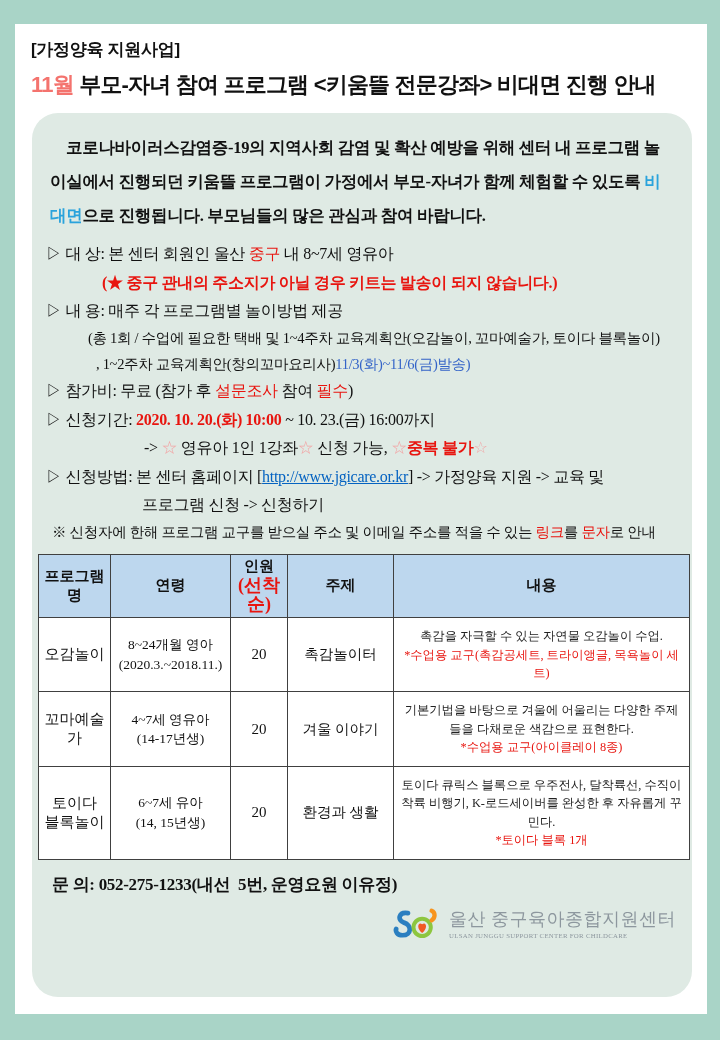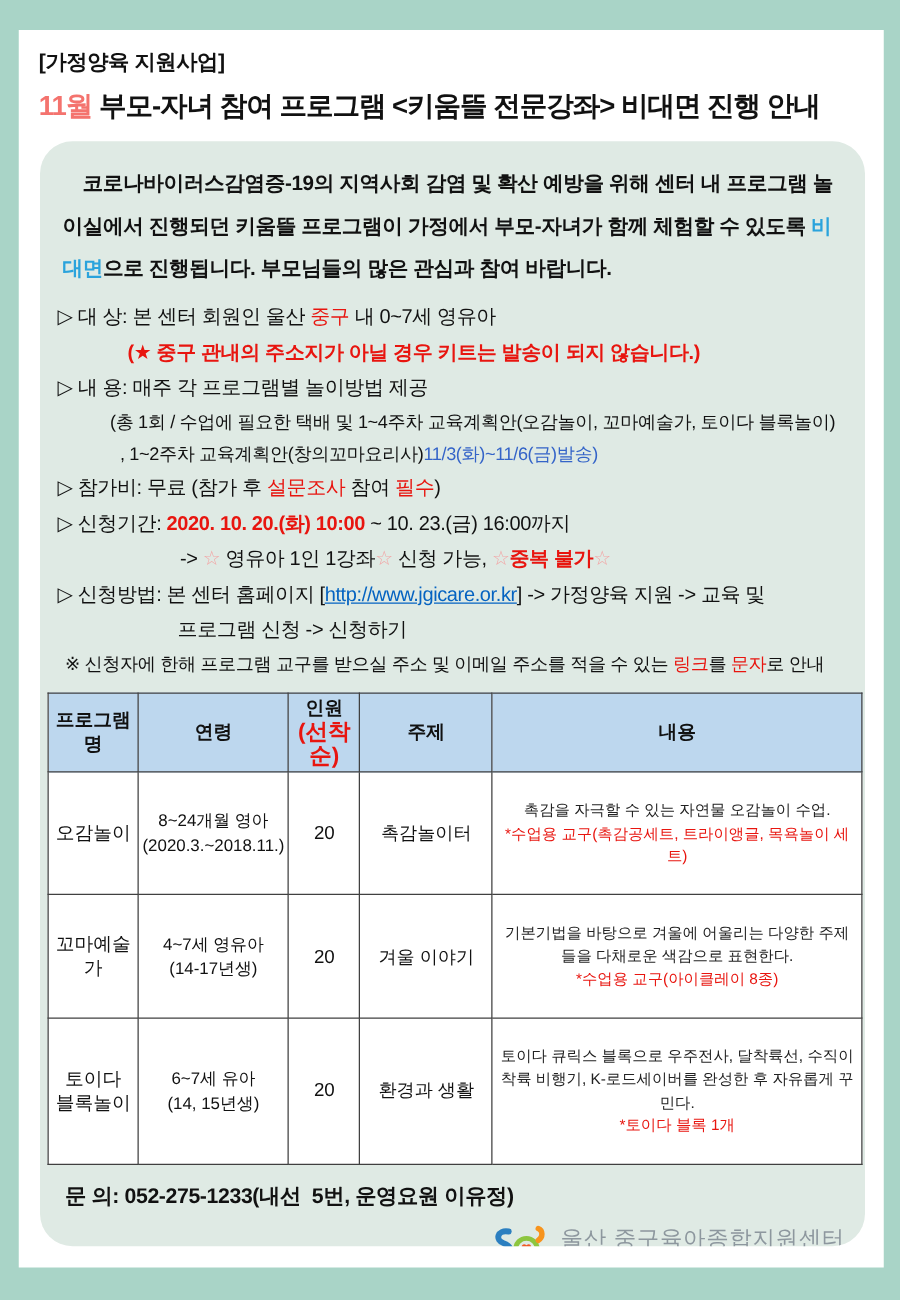--- a/index.html
+++ b/index.html
@@ -13,21 +13,21 @@
     background:var(--teal);
     font-family:"Liberation Sans","DejaVu Sans",sans-serif;
     position:relative; overflow:hidden; color:#111;
   }
   .sheet{position:absolute;left:15px;top:24px;width:692px;height:990px;background:#ffffff;overflow:hidden;}
   .sheet-inner{padding:10px 14px 0 16px;}
   .category{font-size:17px;font-weight:700;margin-top:4px;letter-spacing:-0.3px;}
   .title{font-size:22px;font-weight:800;margin-top:9px;letter-spacing:-0.8px;white-space:nowrap;}
   .greenbox{
     margin:13px auto 0; width:660px; height:884px;
-    background:var(--mint); border-radius:26px; padding:14px 6px; overflow:hidden;
+    background:var(--mint); border-radius:26px; padding:14px 6px; overflow:hidden;font-family:Liberation Serif, serif;
   }
   .intro{font-size:16.5px;font-weight:700;line-height:2.05;text-indent:16px;margin:4px 12px 0;letter-spacing:-0.3px;}
   .bullets{margin:8px 8px 0;font-size:16px;letter-spacing:-0.3px;}
   .bullets>div{line-height:1.78;}
   .b-kit{padding-left:56px;font-weight:700;}
   .b-sub1{padding-left:42px;font-size:14.5px;}
   .b-sub2{padding-left:50px;font-size:14.5px;}
   .b-arrow{padding-left:98px;}
   .b-method2{padding-left:96px;}
   .b-note{font-size:14.5px;padding-left:6px;}
@@ -40,42 +40,42 @@
   .seg-pink{color:var(--pink);}
   table{width:652px;margin:8px auto 0;border-collapse:collapse;background:#fff;}
   th,td{border:1.6px solid var(--border);text-align:center;vertical-align:middle;padding:2px 3px;}
   thead th{background:var(--thead);font-size:15px;font-weight:700;height:54px;}
   .th-sub{display:block;color:var(--red);font-size:18px;font-weight:700;line-height:1.1;}
   tbody tr{height:68px;}
   td.program{font-size:15px;white-space:pre-line;}
   td.age{font-size:13.5px;white-space:pre-line;line-height:1.45;}
   td.count{font-size:15px;}
   td.topic{font-size:14.5px;}
-  td.content{font-size:12.3px;line-height:1.5;padding:21px 6px;}
+  td.content{font-size:12.3px;line-height:1.5;padding:9px 6px;}
   .cell-desc{color:#222;}
   .cell-note{color:var(--red);}
   .contact{margin:13px 0 0 14px;font-size:17px;font-weight:700;white-space:pre;letter-spacing:-0.3px;}
   .logo-row{display:flex;justify-content:flex-end;align-items:center;margin-top:10px;gap:4px;padding-right:10px;}
   .logo-text{text-align:left;color:var(--logogray);}
   .logo-ko{font-size:18px;letter-spacing:0.5px;line-height:1.1;}
   .logo-en{font-size:6.8px;letter-spacing:0.3px;margin-top:2px;}
 </style>
 </head>
 <body>
 
 <div class="sheet">
   <div class="sheet-inner">
     <div class="category">[가정양육 지원사업]</div>
     <div class="title"><span class="seg-salmon">11월</span><span> 부모-자녀 참여 프로그램 &lt;키움뜰 전문강좌&gt; 비대면 진행 안내</span></div>
 
     <div class="greenbox">
       <p class="intro"><span>코로나바이러스감염증-19의 지역사회 감염 및 확산 예방을 위해 센터 내 프로그램 놀이실에서 진행되던 키움뜰 프로그램이 가정에서 부모-자녀가 함께 체험할 수 있도록 </span><span class="seg-skyblue">비대면</span><span>으로 진행됩니다. 부모님들의 많은 관심과 참여 바랍니다.</span></p>
 
       <div class="bullets">
-        <div><span>▷ 대 상: 본 센터 회원인 울산 </span><span class="seg-red">중구</span><span> 내 0~7세 영유아</span></div>
+        <div><span>▷ 대 상: 본 센터 회원인 울산 </span><span class="seg-red">중구</span><span> 내 8~7세 영유아</span></div>
         <div class="b-kit"><span class="seg-redbold">(★ 중구 관내의 주소지가 아닐 경우 키트는 발송이 되지 않습니다.)</span></div>
         <div><span>▷ 내 용: 매주 각 프로그램별 놀이방법 제공</span></div>
         <div class="b-sub1"><span>(총 1회 / 수업에 필요한 택배 및 1~4주차 교육계획안(오감놀이, 꼬마예술가, 토이다 블록놀이)</span></div>
         <div class="b-sub2"><span>, 1~2주차 교육계획안(창의꼬마요리사)</span><span class="seg-dateblue">11/3(화)~11/6(금)발송</span><span class="seg-dateblue">)</span></div>
         <div><span>▷ 참가비: 무료 (참가 후 </span><span class="seg-red">설문조사</span><span> 참여 </span><span class="seg-red">필수</span><span>)</span></div>
         <div><span>▷ 신청기간: </span><span class="seg-redbold">2020. 10. 20.(화) 10:00</span><span> ~ 10. 23.(금) 16:00까지</span></div>
         <div class="b-arrow"><span>-&gt; </span><span class="seg-pink">☆</span><span> 영유아 1인 1강좌</span><span class="seg-pink">☆</span><span> 신청 가능, </span><span class="seg-pink">☆</span><span class="seg-redbold">중복 불가</span><span class="seg-pink">☆</span></div>
         <div><span>▷ 신청방법: 본 센터 홈페이지 [</span><span class="seg-link">http://www.jgicare.or.kr</span><span>] -&gt; 가정양육 지원 -&gt; 교육 및</span></div>
         <div class="b-method2"><span>프로그램 신청 -&gt; 신청하기</span></div>
         <div class="b-note"><span>※ 신청자에 한해 프로그램 교구를 받으실 주소 및 이메일 주소를 적을 수 있는 </span><span class="seg-red">링크</span><span>를 </span><span class="seg-red">문자</span><span>로 안내</span></div>

